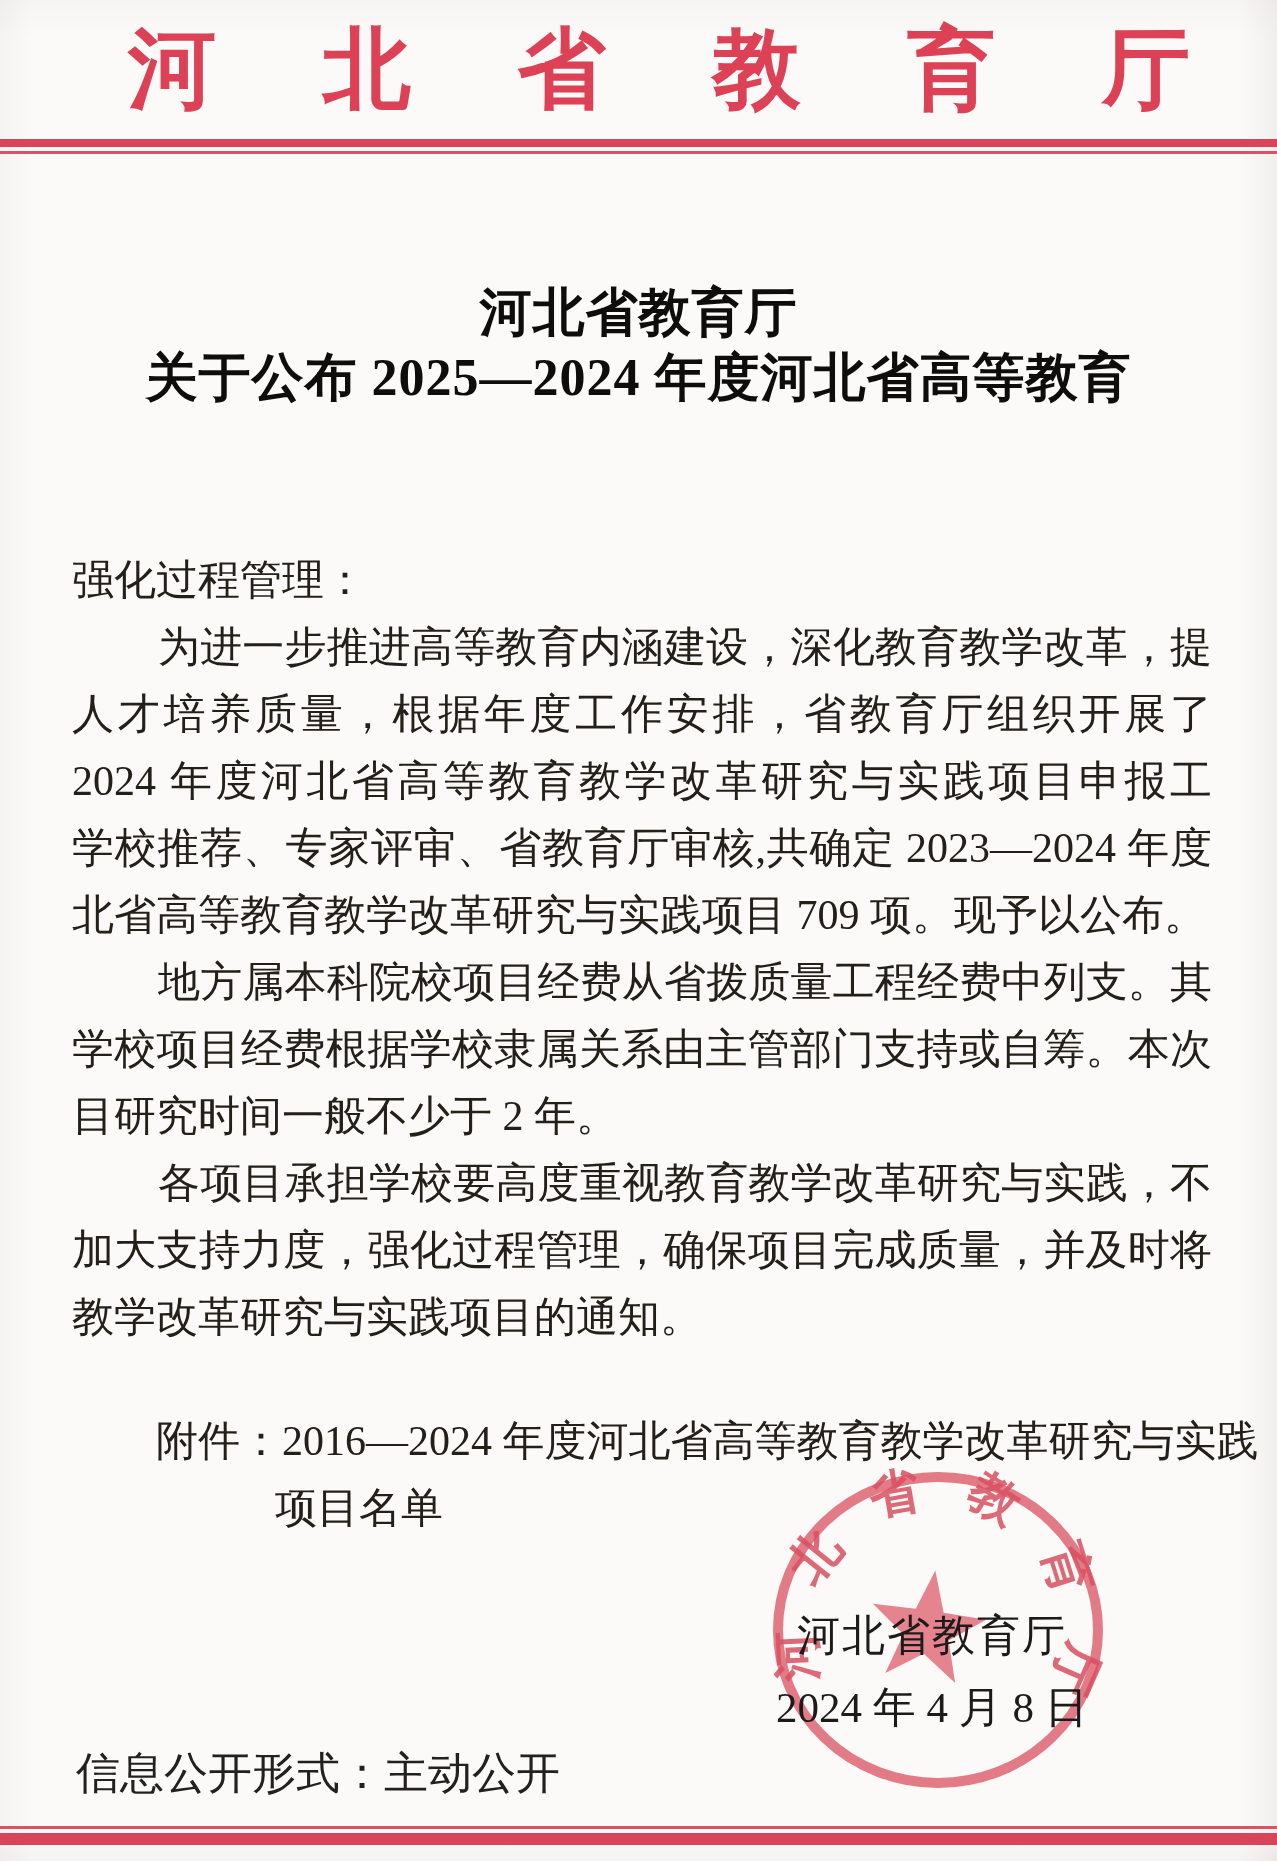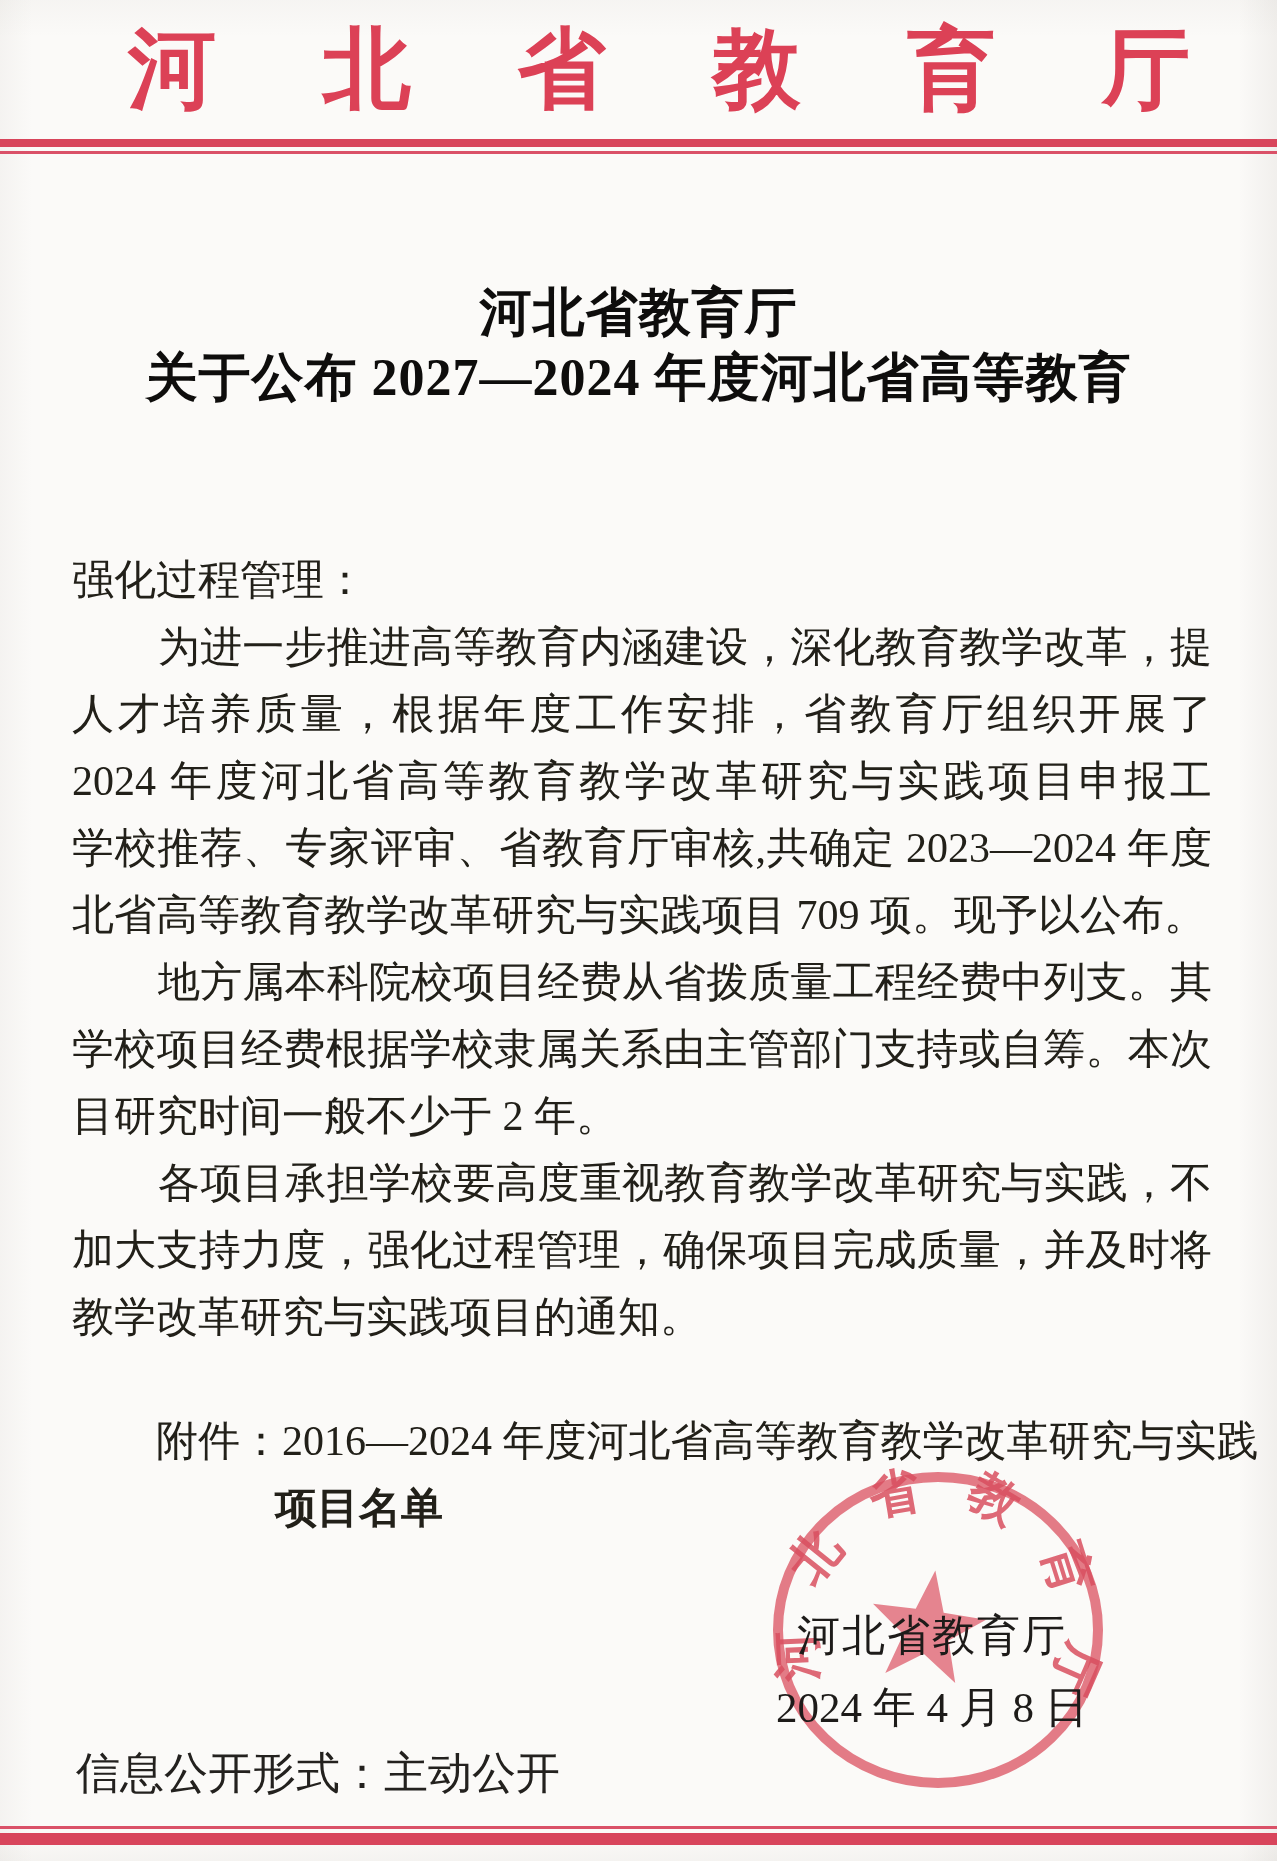--- a/index.html
+++ b/index.html
@@ -46,21 +46,21 @@
   .bline{height:67px;white-space:nowrap;}
   .bline.just{white-space:normal;text-align:justify;text-align-last:justify;text-justify:inter-character;overflow:hidden;}
   .bline.ind{padding-left:86px;}
   .bline.ind.just{padding-left:0;text-indent:86px;}
   
   .attachment{
     position:absolute;left:72px;top:1408px;width:1150px;
     font-size:42px;line-height:67px;color:#222019;
   }
   .att-1{padding-left:84px;white-space:nowrap;}
-  .att-2{padding-left:203px;white-space:nowrap;font-weight:bold;}
+  .att-2{padding-left:203px;white-space:nowrap;}
   
   .seal{position:absolute;left:771px;top:1463px;width:334px;height:334px;z-index:1;filter:blur(0.3px);}
   .signature{
     position:absolute;left:797px;top:1612px;z-index:2;
     font-size:43px;line-height:1.1;letter-spacing:2px;color:#1d1b19;white-space:nowrap;
   }
   .sign-date{
     position:absolute;left:776px;top:1684px;z-index:2;
     font-size:43px;line-height:1.1;color:#1d1b19;white-space:nowrap;
   }
@@ -83,21 +83,21 @@
       <span>育</span>
       <span>厅</span>
     </div>
 
   <div class="rule rule-top-thick"></div>
   <div class="rule rule-top-thin"></div>
 
 
   <div class="title">
     <div>河北省教育厅</div>
-    <div>关于公布 2027—2024 年度河北省高等教育</div>
+    <div>关于公布 2025—2024 年度河北省高等教育</div>
   </div>
 
   <div class="body-block" id="body-lines">
       <div class="bline">强化过程管理：</div>
       <div class="bline ind just">为进一步推进高等教育内涵建设，深化教育教学改革，提高</div>
       <div class="bline just">人才培养质量，根据年度工作安排，省教育厅组织开展了 2023—</div>
       <div class="bline just">2024 年度河北省高等教育教学改革研究与实践项目申报工作。经</div>
       <div class="bline just">学校推荐、专家评审、省教育厅审核,共确定 2023—2024 年度河</div>
       <div class="bline">北省高等教育教学改革研究与实践项目 709 项。现予以公布。</div>
       <div class="bline ind just">地方属本科院校项目经费从省拨质量工程经费中列支。其他</div>

